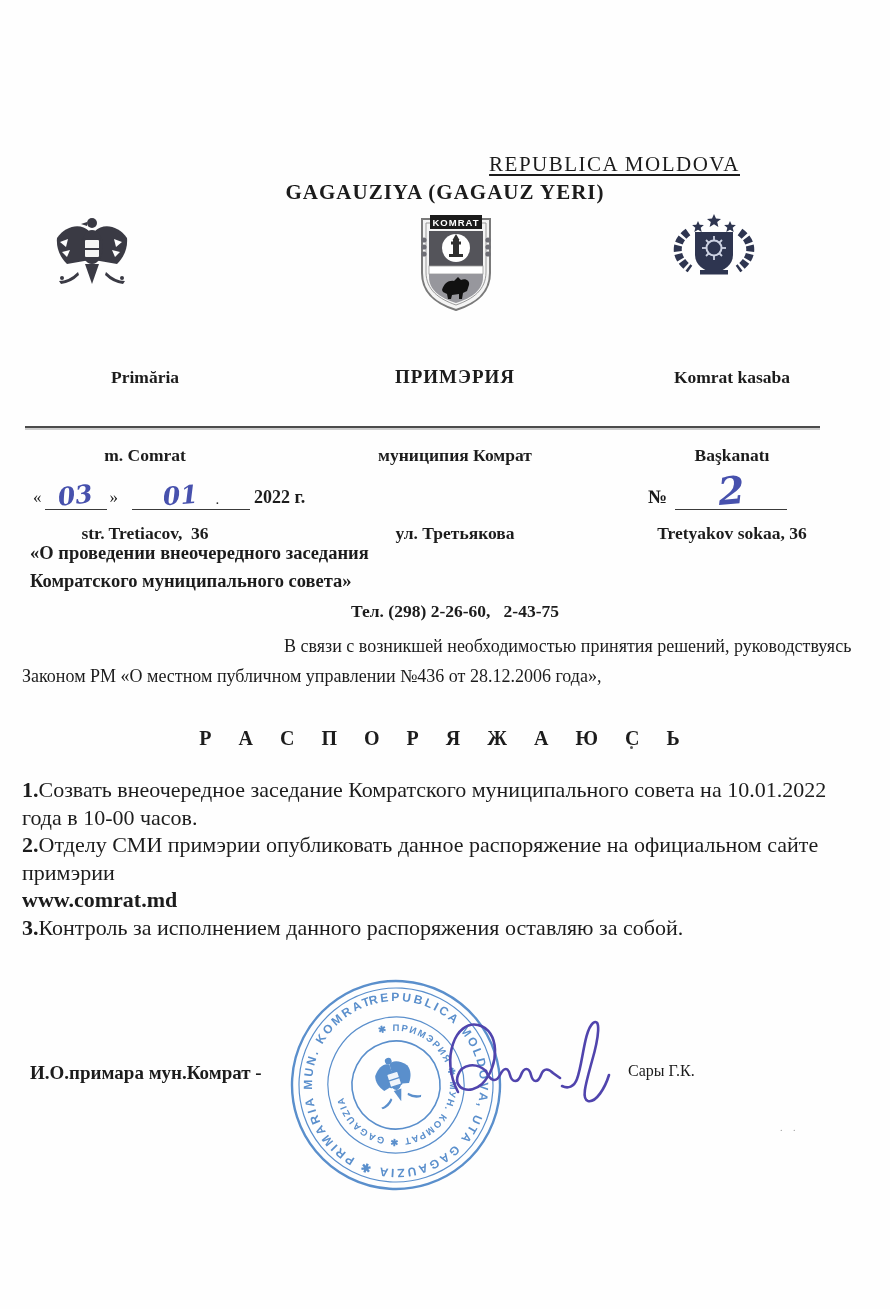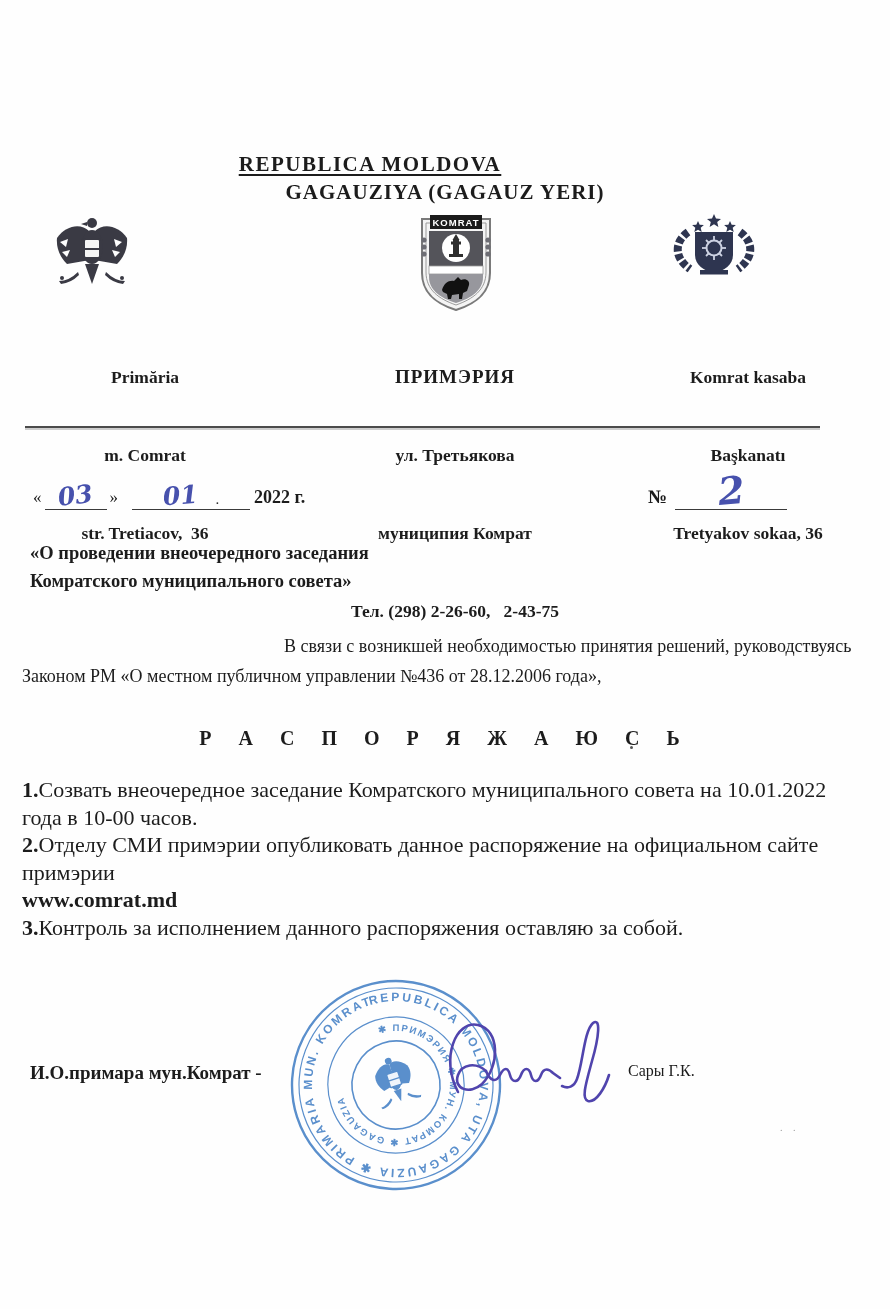--- a/index.html
+++ b/index.html
@@ -7,29 +7,29 @@
   .page{
     position:relative; width:890px; height:1309px; margin:0 auto;
     background:#fefefe; overflow:hidden;
     font-family:"Liberation Serif","DejaVu Serif",serif;
     color:#1c1c1c;
   }
   .abs{position:absolute;}
   .center{text-align:center;}
 
   
-  .hdr-country{top:152px; left:0; width:740px; font-size:21px; font-weight:bold; letter-spacing:1.5px;}
+  .hdr-country{top:152px; left:0; width:740px; font-size:21px; font-weight:normal; letter-spacing:1.5px;text-align:right;}
   .hdr-country span{text-decoration:underline; text-underline-offset:3px;}
   .hdr-region{top:180px; left:0; width:890px; font-size:21px; font-weight:bold; letter-spacing:1px;}
 
   .addr{font-size:17.5px; font-weight:bold; line-height:26px; white-space:pre-wrap;}
   .col-left{top:312px; left:30px; width:230px;}
   .col-center{top:312px; left:290px; width:330px;}
   .col-center .org{font-size:19px; letter-spacing:1px;}
-  .col-right{top:312px; left:628px; width:240px;}
+  .col-right{top:312px; left:612px; width:240px;}
 
   .rule{top:426px; left:25px; width:795px; height:0; border-top:2px solid #4b4b4b; box-shadow:0 2px 0 rgba(60,60,60,.25);}
 
   
   .dateline{top:470px; left:33px; height:40px; font-size:18px; display:flex; align-items:flex-end;}
   .dl-quote{font-size:17px; padding-bottom:2px;}
   .u{display:inline-block; border-bottom:1.6px solid #3a3a3a; text-align:center;}
   .u-day{width:62px; margin:0 3px;}
   .u-month{width:118px; margin-left:14px;}
   .dl-year{font-weight:bold; margin-left:4px; padding-bottom:2px;text-align:right;}
@@ -133,22 +133,22 @@
     <rect x="38" y="58" width="28" height="4.5" fill="#2e3550"></rect>
   </svg>
 
   <div class="abs addr col-left center">
     <div>Primăria</div>
     <div>m. Comrat</div>
     <div>str. Tretiacov,  36</div>
   </div>
   <div class="abs addr col-center center">
     <div class="org">ПРИМЭРИЯ</div>
+    <div>муниципия Комрат</div>
     <div>ул. Третьякова</div>
-    <div>муниципия Комрат</div>
     <div>Тел. (298) 2-26-60,   2-43-75</div>
   </div>
   <div class="abs addr col-right center">
     <div>Komrat kasaba</div>
     <div>Başkanatı</div>
     <div>Tretyakov sokaa, 36</div>
   </div>
 
   <div class="abs rule"></div>
 

